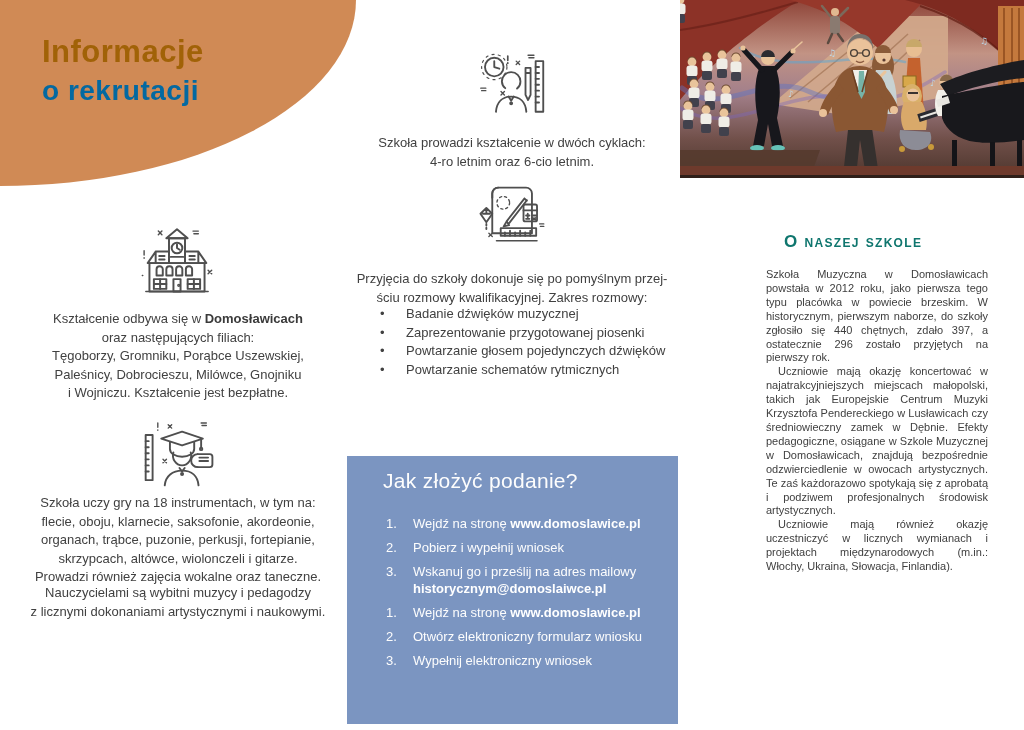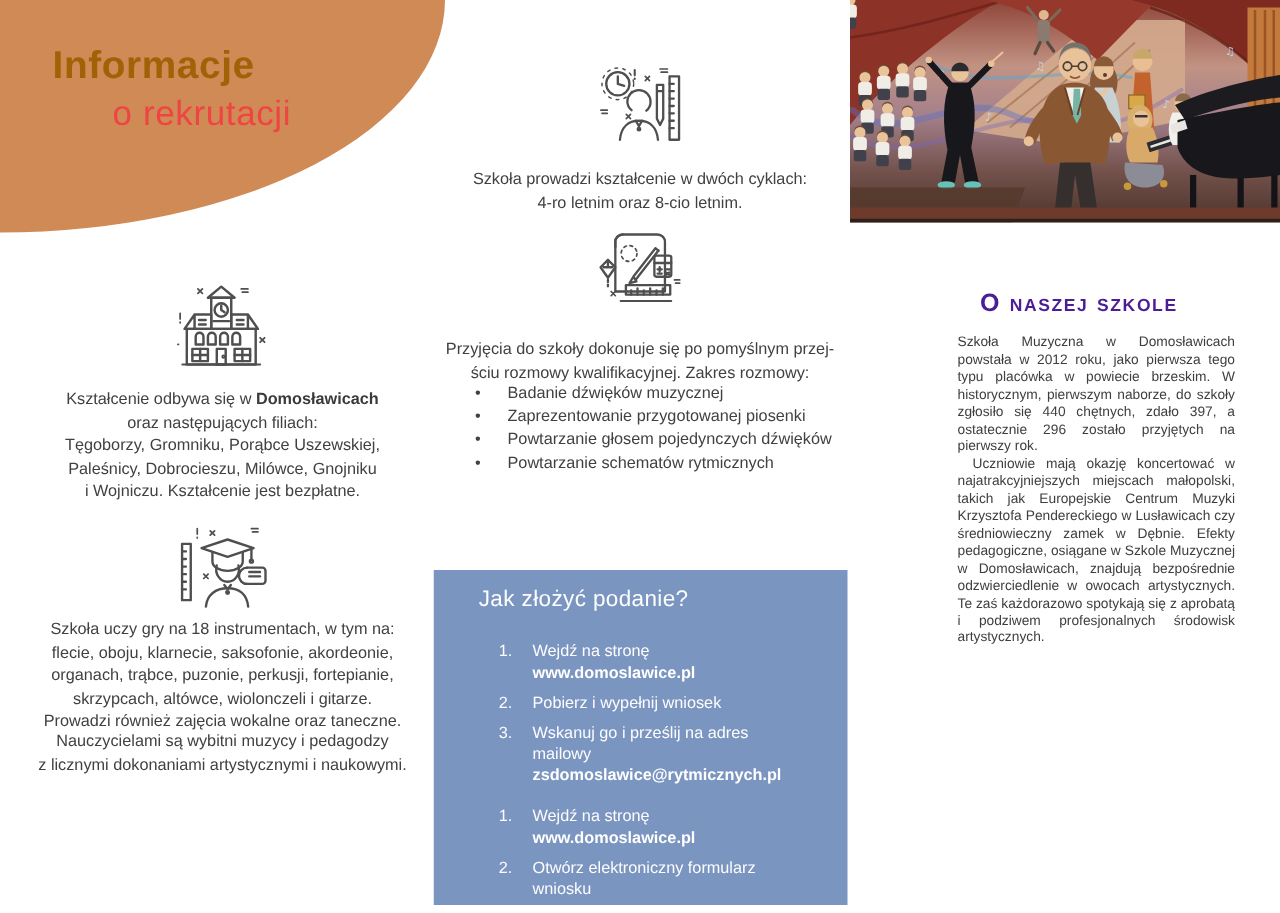--- a/index.html
+++ b/index.html
@@ -4,45 +4,45 @@
 <style>
   html,body{margin:0;padding:0;background:#fff;}
   #page{position:relative;width:1024px;height:730px;background:#ffffff;overflow:hidden;
         font-family:"Liberation Sans","DejaVu Sans",sans-serif;color:#414141;}
   .abs{position:absolute;}
 
   
   #blob{left:0;top:0;width:356px;height:186px;background:#D08A55;
         border-bottom-right-radius:100% 100%;}
   #title-bold{left:42px;top:34px;font-size:31px;font-weight:700;color:#a16207;letter-spacing:.5px;}
-  #title-light{left:42px;top:75px;font-size:28px;font-weight:400;color:#ef4444;letter-spacing:.5px;margin-left:48px;}
+  #title-light{left:42px;top:75px;font-size:28px;font-weight:700;color:#0369a1;letter-spacing:.5px;}
 
   
   .txt{white-space:pre-line;text-align:center;font-size:13px;line-height:18.5px;color:#414141;}
   .txt b{font-weight:700;color:#3a3a3a;}
 
   
   .bullets{left:380px;top:305px;width:300px;margin:0;padding:0;list-style:none;}
   .bullets li{display:flex;font-size:13px;line-height:18.5px;text-align:left;}
   .bullets li .dot{width:26px;flex:none;}
 
   
   #apply-box{left:347px;top:456px;width:331px;height:268px;background:#7B95C1;box-sizing:border-box;
              padding:13px 20px 0 36px;color:#FDFDFD;}
-  #apply-title{font-size:18px;font-weight:500;letter-spacing:.3px;margin:0 0 22px 0;color:#FDFDFD;}
-  .steps{margin:16px;padding:0;list-style:none;counter-reset:st;}
+  #apply-title{font-size:21px;font-weight:500;letter-spacing:.3px;margin:0 0 22px 0;color:#FDFDFD;}
+  .steps{margin:3px;padding:0;list-style:none;counter-reset:st;}
   .steps li{display:flex;counter-increment:st;font-size:13px;line-height:17px;margin-bottom:7px;}
   .steps li::before{content:counter(st) ".";width:27px;flex:none;}
   .steps .stxt{white-space:pre-line;text-align:left;}
   .steps b{font-weight:700;color:#ffffff;}
   #or-label{font-size:13px;margin:18px 0 16px 0;}
 
   
-  #about-title{left:784px;top:232px;font-size:20px;font-weight:700;font-variant:small-caps;
-               letter-spacing:1.3px;color:#4c1d95;text-align:right;}
+  #about-title{left:784px;top:232px;font-size:17px;font-weight:700;font-variant:small-caps;
+               letter-spacing:1.3px;color:#0f766e;text-align:right;}
   #about-text{left:766px;top:268px;width:222px;font-size:11px;line-height:13.9px;
               text-align:justify;color:#3e3e3e;}
   #about-text p{margin:0;}
   #about-text p.ind{text-indent:12px;}
 
   .icon{color:#4f4f4f;}
   .icon svg{display:block;}
 </style>
 </head>
 <body>
@@ -204,21 +204,21 @@
         <circle cx="44" cy="62" r="1.2"></circle>
       <path d="M61,20 V52 L64,58 L67,52 V20 Z M61,26 h6"></path>
       <rect x="73" y="12" width="9" height="60"></rect>
       <path d="M73,19 h4 M73,26 h4 M73,33 h4 M73,40 h4 M73,47 h4 M73,54 h4 M73,61 h4"></path>
       <path d="M40,6 v5 M40,14 v.5" stroke-width="2"></path>
       <path d="M50,12 l4,4 M54,12 l-4,4 M32,48 l4,4 M36,48 l-4,4" stroke-width="1.6"></path>
       <path d="M8,44 h6 M9,47 h5 M64,5 h7 M65,8 h6" stroke-width="1.6"></path>
     </svg>
   </div>
   <div class="abs txt" style="left:347px;top:134px;width:330px;">Szkoła prowadzi kształcenie w dwóch cyklach:
-4-ro letnim oraz 8-cio letnim.</div>
+4-ro letnim oraz 6-cio letnim.</div>
 
   <div class="abs icon" style="left:470px;top:180px;">
     <svg width="80" height="76" viewBox="0 0 90 90" fill="none" stroke="currentColor" stroke-width="2.2" stroke-linecap="round" stroke-linejoin="round">
       <path d="M24,16 a7,7 0 0 1 7,-7 h33 a7,7 0 0 1 7,7 v47 h-47 Z"></path>
       <path d="M31,9 a7,7 0 0 0 -7,7 v5"></path>
       <circle cx="37" cy="27" r="7.5" stroke-dasharray="2.5 3.5" stroke-width="1.6"></circle>
       <path d="M41,49 L62,22 M44,51 L65,24 M41,49 l-3.5,6 l6.5,-1.5 Z M62,22 l3,2.5"></path>
       <path d="M10,40 l7,-7 l7,7 l-7,10 Z M13,40 h8 M17,33 v7"></path>
       <path d="M17,52 v6" stroke-dasharray="2 2.5"></path>
       <rect x="61" y="29" width="16" height="20" rx="2"></rect>
@@ -306,35 +306,36 @@
     <h2 id="apply-title">Jak złożyć podanie?</h2>
     <ol class="steps">
       <li>
           <span class="stxt"><span>Wejdź na stronę </span><b>www.domoslawice.pl</b><span></span></span>
         </li>
       <li>
           <span class="stxt"><span>Pobierz i wypełnij wniosek</span><b></b><span></span></span>
         </li>
       <li>
           <span class="stxt"><span>Wskanuj go i prześlij na adres mailowy
-</span><b>zsdomoslawice@rytmicznych.pl</b><span></span></span>
+</span><b>historycznym@domoslaiwce.pl</b><span></span></span>
         </li>
     </ol>
     <ol class="steps">
       <li>
           <span class="stxt"><span>Wejdź na stronę </span><b>www.domoslawice.pl</b><span></span></span>
         </li>
       <li>
           <span class="stxt"><span>Otwórz elektroniczny formularz wniosku</span><b></b><span></span></span>
         </li>
       <li>
           <span class="stxt"><span>Wypełnij elektroniczny wniosek</span><b></b><span></span></span>
         </li>
     </ol>
   </div>
 
   <div class="abs" id="about-title">O naszej szkole</div>
   <div class="abs" id="about-text">
     <p>Szkoła Muzyczna w Domosławicach powstała w 2012 roku, jako pierwsza tego typu placówka w powiecie brzeskim. W historycznym, pierwszym naborze, do szkoły zgłosiło się 440 chętnych, zdało 397, a ostatecznie 296 zostało przyjętych na pierwszy rok.</p>
     <p class="ind">Uczniowie mają okazję koncertować w najatrakcyjniejszych miejscach małopolski, takich jak Europejskie Centrum Muzyki Krzysztofa Pendereckiego w Lusławicach czy średniowieczny zamek w Dębnie. Efekty pedagogiczne, osiągane w Szkole Muzycznej w Domosławicach, znajdują bezpośrednie odzwierciedlenie w owocach artystycznych. Te zaś każdorazowo spotykają się z aprobatą i podziwem profesjonalnych środowisk artystycznych.</p>
+    <p class="ind">Uczniowie mają również okazję uczestniczyć w licznych wymianach i projektach międzynarodowych (m.in.: Włochy, Ukraina, Słowacja, Finlandia).</p>
   </div>
 
 </div>
 
 </body></html>

